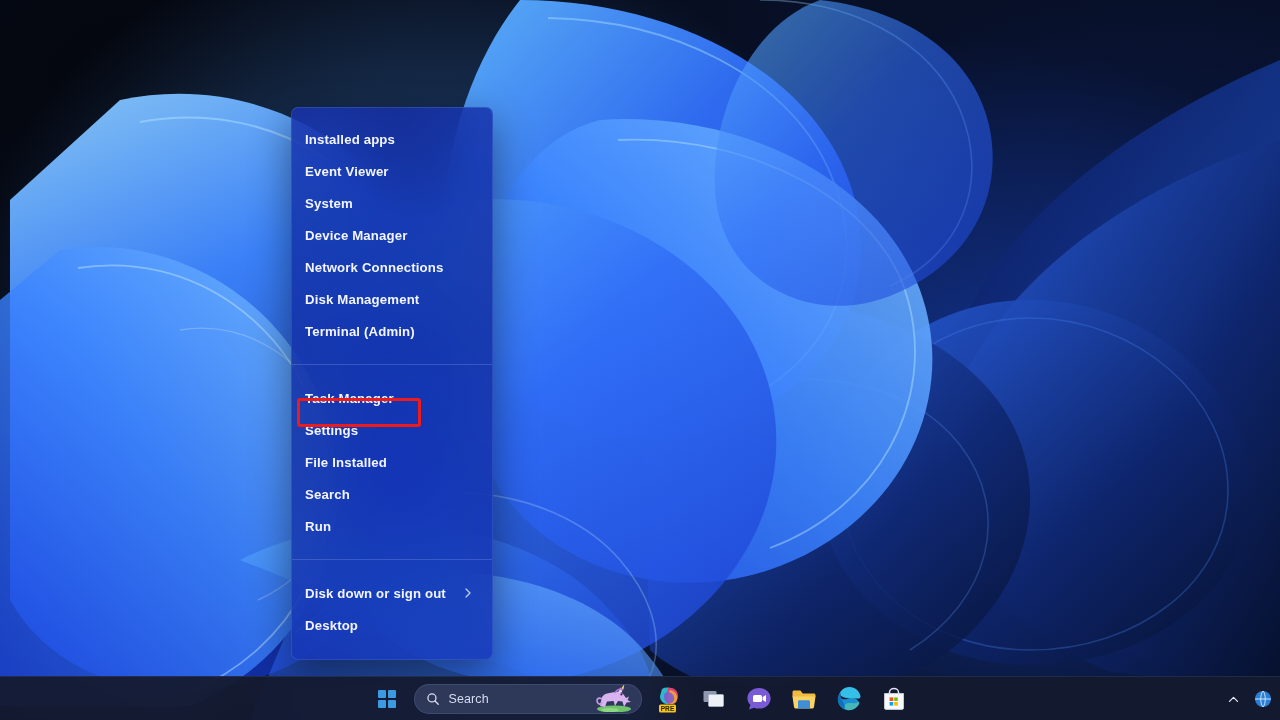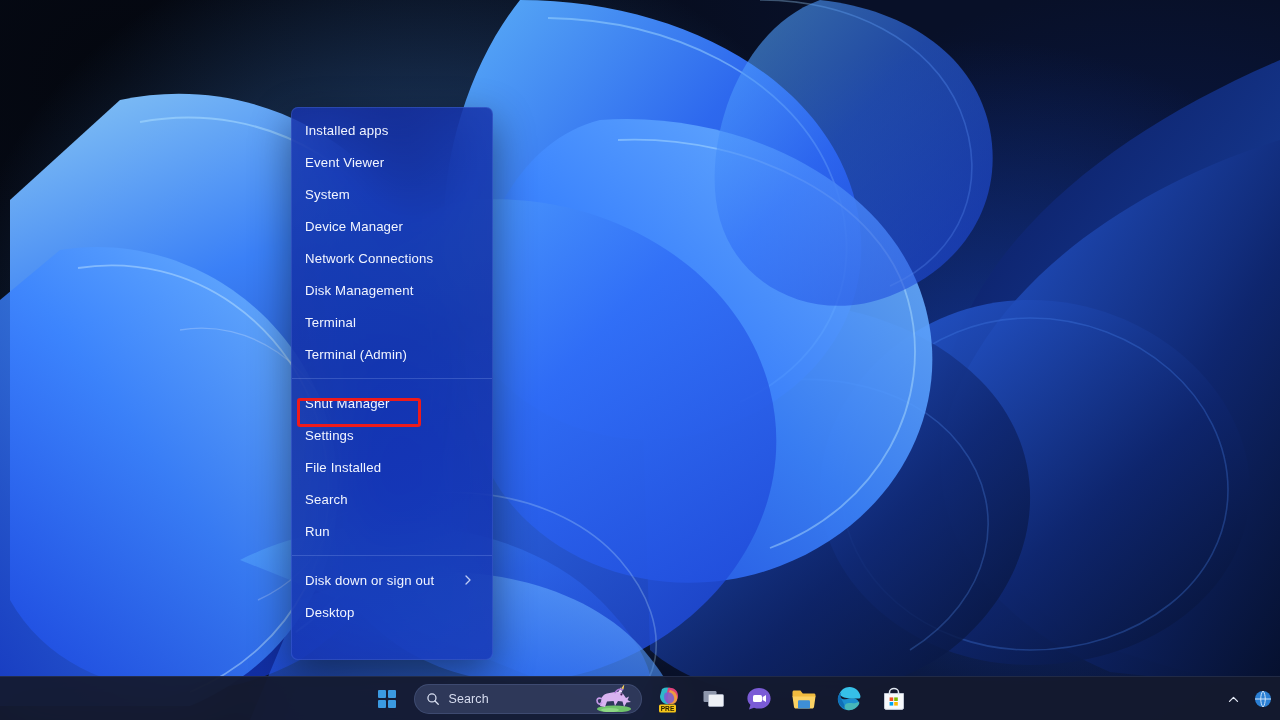--- a/index.html
+++ b/index.html
@@ -69,21 +69,21 @@
   #winx {
     position:absolute; left:291px; top:107px; width:202px; height:553px;
     background:linear-gradient(160deg, rgba(23,48,168,0.80) 0%, rgba(20,42,156,0.80) 45%, rgba(24,52,176,0.80) 100%);
     backdrop-filter:blur(34px) saturate(150%);
     border:1px solid rgba(150,180,255,0.16);
     border-radius:7px;
     box-shadow:0 14px 40px rgba(0,0,0,0.45);
     overflow:hidden;
     z-index:30;
   }
-  .menu-group { padding:6px 0; }
+  .menu-group { padding:15px 0;font-weight:bold; }
   .menu-item {
     height:32px; display:flex; align-items:center;
     padding:0 10px 0 13px;
     color:#f2f5ff; font-size:13.2px; letter-spacing:.15px;
     position:relative; cursor:default;
     white-space:nowrap;
   }
   .menu-item .label { flex:1 1 auto; }
   .menu-item .chev {
     flex:0 0 auto; width:12px; height:12px; opacity:.85; margin-right:8px;
@@ -186,32 +186,29 @@
     <div class="menu-item">
       <span class="label">Device Manager</span>
     </div>
     <div class="menu-item">
       <span class="label">Network Connections</span>
     </div>
     <div class="menu-item">
       <span class="label">Disk Management</span>
     </div>
     <div class="menu-item">
-      <span class="label">Terminal</span>
-    </div>
-    <div class="menu-item">
       <span class="label">Terminal (Admin)</span>
     </div>
   </div>
 
   <div class="divider"></div>
 
   <div class="menu-group">
     <div class="menu-item">
-      <span class="label">Shut Manager</span>
+      <span class="label">Task Manager</span>
     </div>
     <div class="menu-item">
       <span class="label">Settings</span>
     </div>
     <div class="menu-item">
       <span class="label">File Installed</span>
     </div>
     <div class="menu-item">
       <span class="label">Search</span>
     </div>

